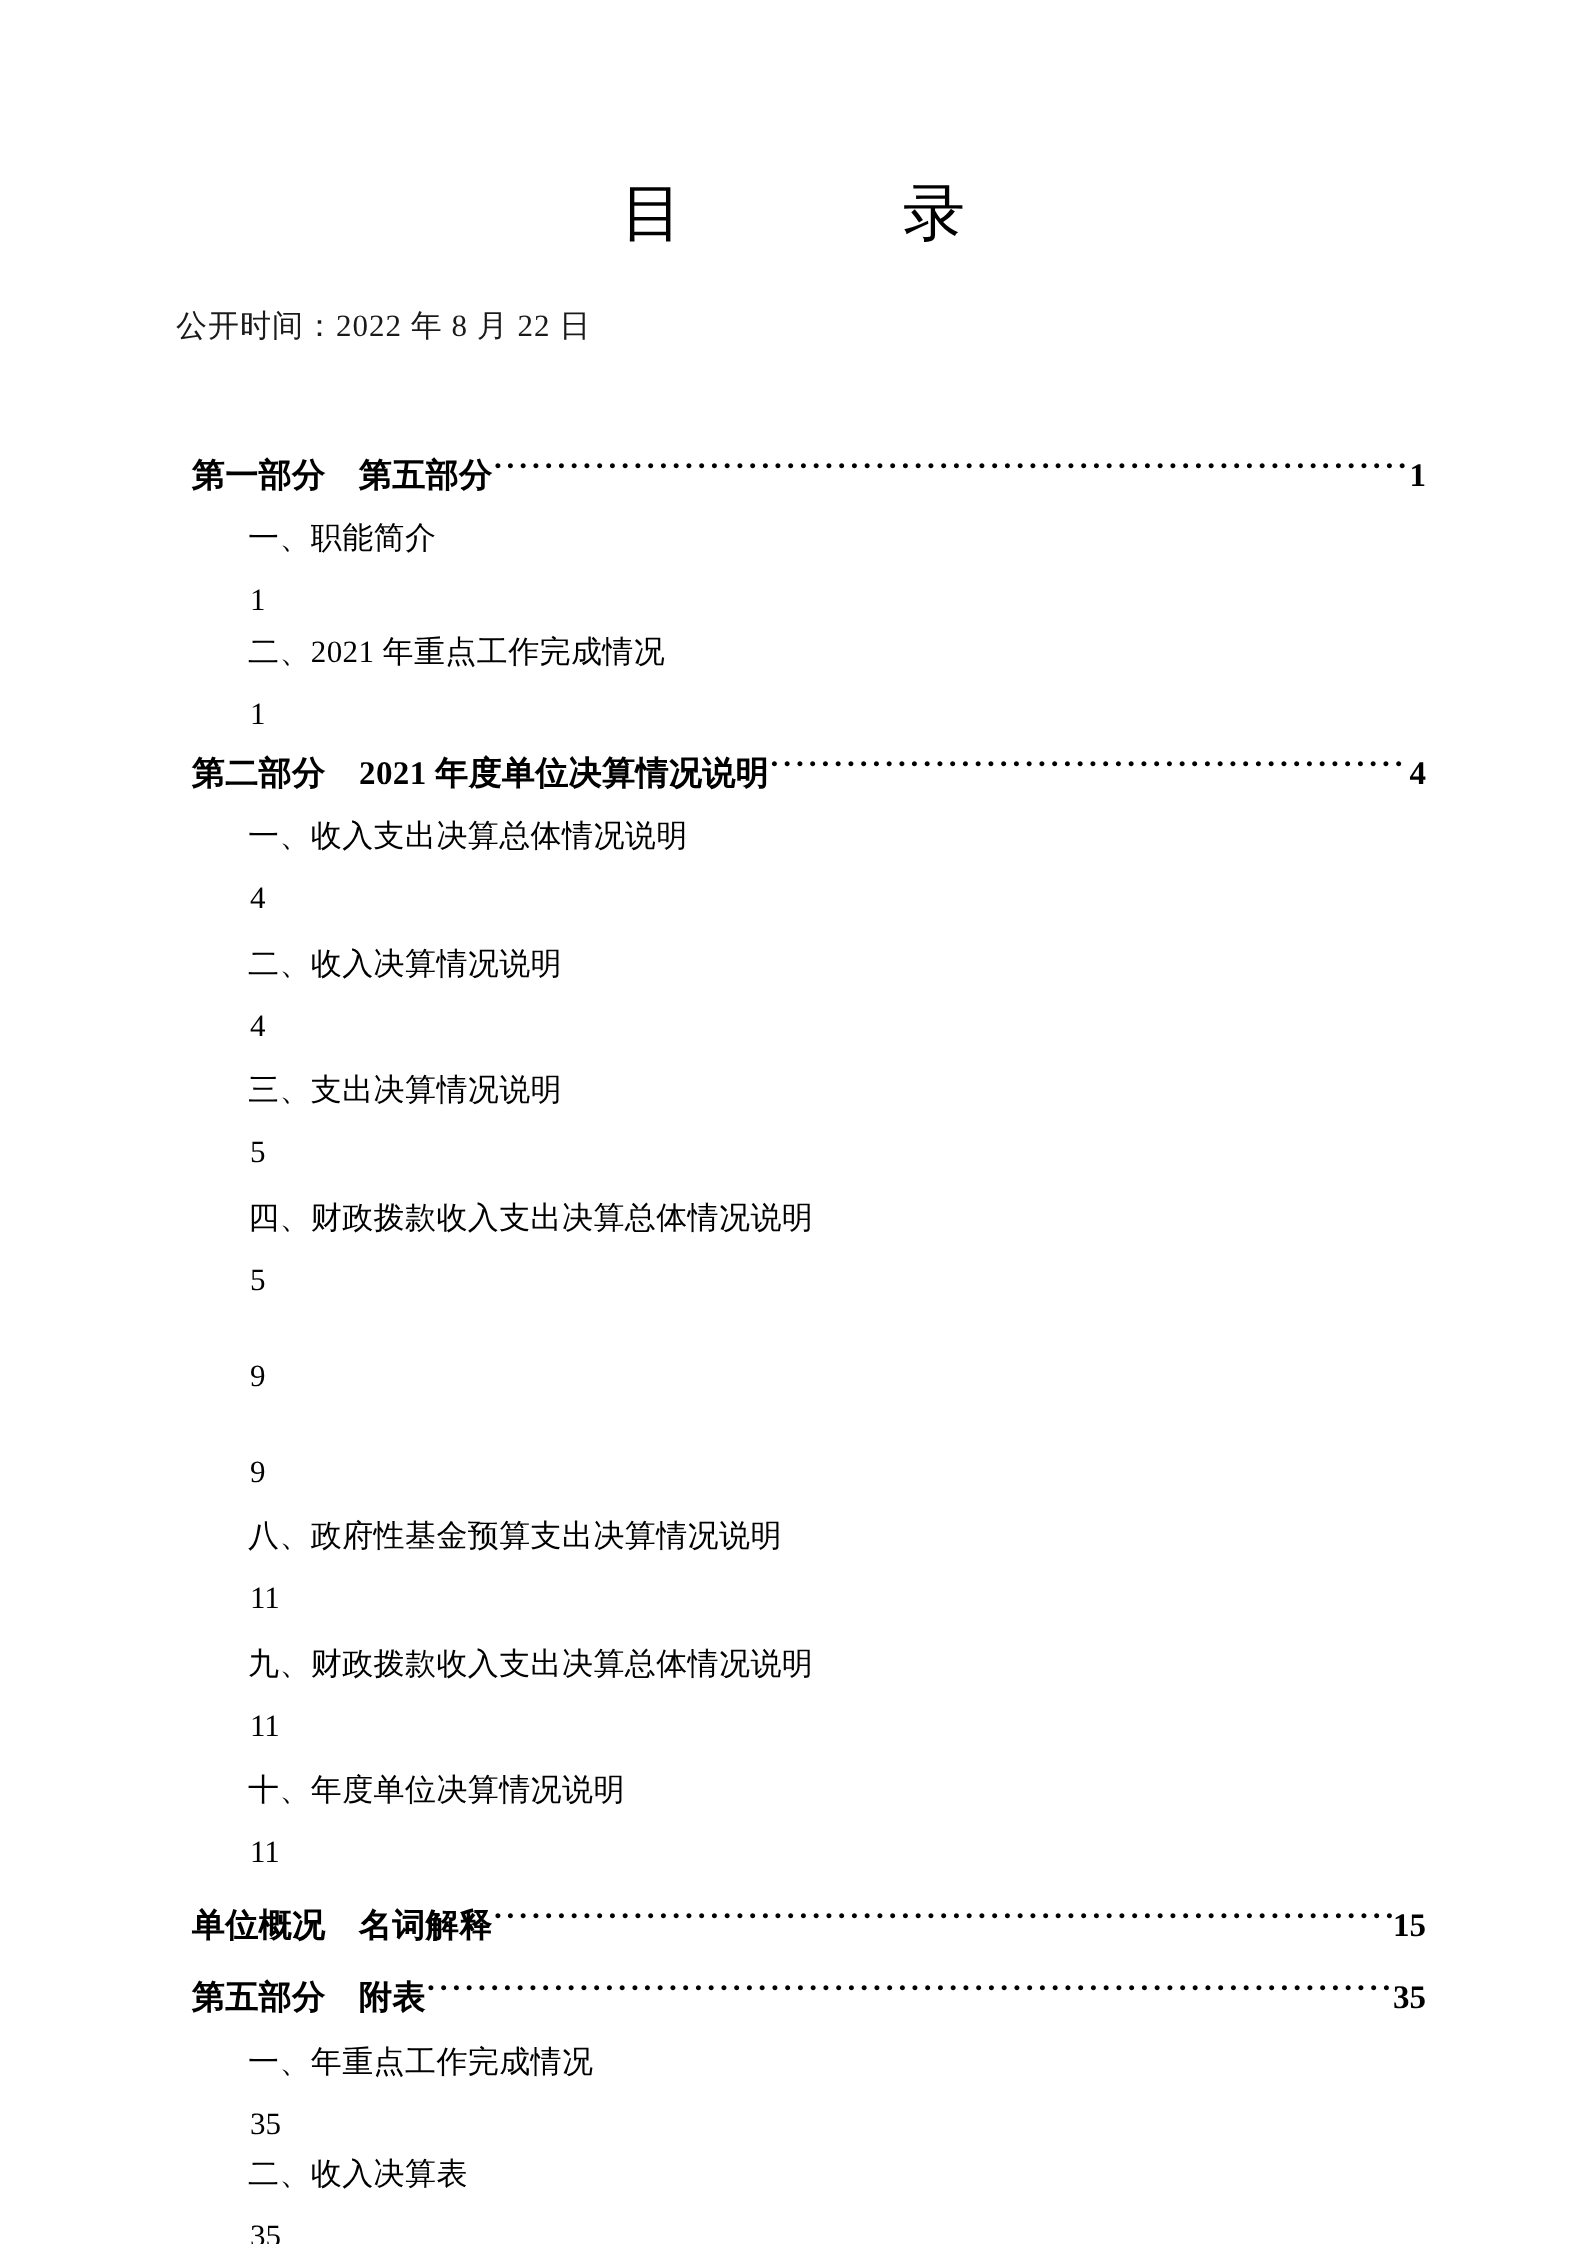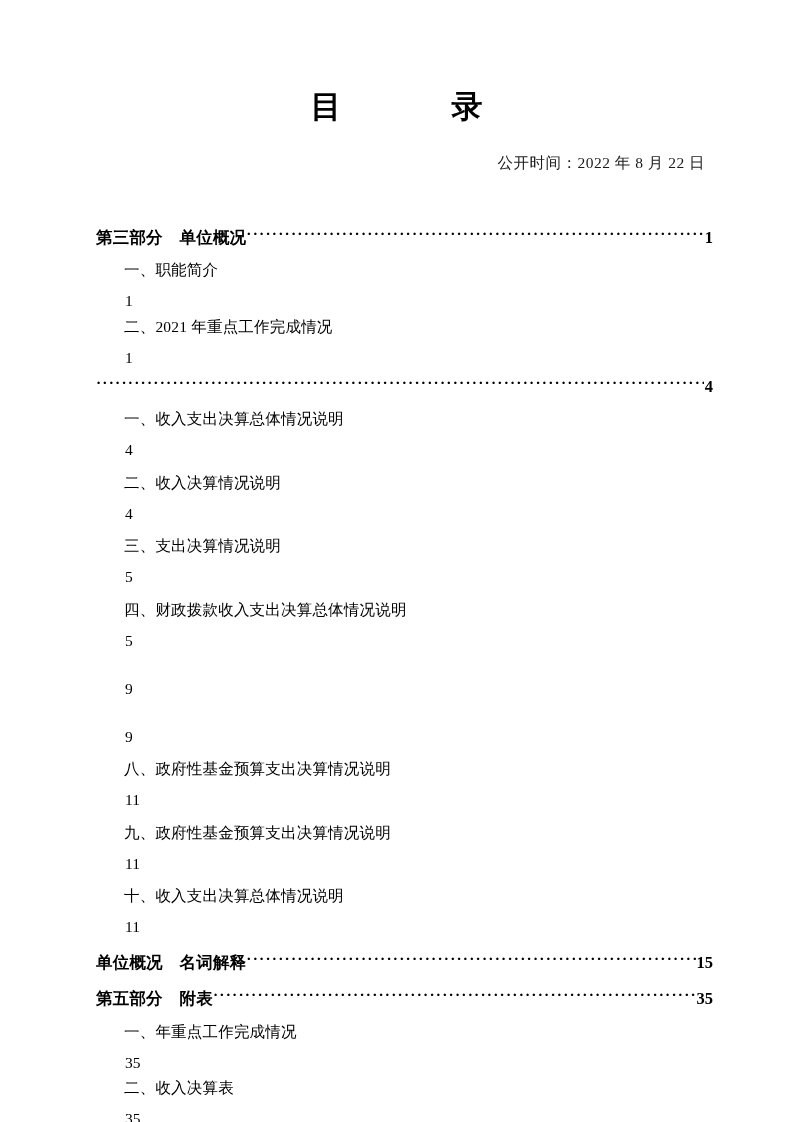--- a/index.html
+++ b/index.html
@@ -17,29 +17,29 @@
   .page {
     position: relative;
     width: 793px;
     height: 1122px;
     box-sizing: border-box;
     padding: 0 88px;
   }
   .doc-title {
     text-align: center;
     font-size: 31px;
-    font-weight: bold;
+    font-weight: normal;
     letter-spacing: 16px;
     margin-top: 88px;
     margin-bottom: 0;
     line-height: 1.2;
     text-indent: 16px;
   }
   .doc-subtitle {
-    text-align: right;
+    text-align: left;
     font-size: 15.5px;
     margin-top: 28px;
     letter-spacing: 0.5px;
     color: #1a1a1a;
   }
   .toc {
     margin-top: 52px;
   }
   .toc-row {
     display: flex;
@@ -97,35 +97,36 @@
   }
 </style>
 </head>
 <body>
 
 <div class="page">
   <h1 class="doc-title">目　　录</h1>
   <div class="doc-subtitle">公开时间：2022 年 8 月 22 日</div>
   <div class="toc" id="toc-container">
       <div class="toc-row level1">
-        <span class="toc-label">第三部分　单位概况</span>
+        <span class="toc-label">第一部分　第五部分</span>
         <span class="toc-dots"></span>
         <span class="toc-page">1</span>
       </div>
       <div class="toc-row level2 tight">
         <span class="toc-label">一、职能简介</span>
         <span class="toc-dots"></span>
         <span class="toc-page">1</span>
       </div>
       <div class="toc-row level2 tight">
         <span class="toc-label">二、2021 年重点工作完成情况</span>
         <span class="toc-dots"></span>
         <span class="toc-page">1</span>
       </div>
       <div class="toc-row level1">
+        <span class="toc-label">第二部分　2021 年度单位决算情况说明</span>
         <span class="toc-dots"></span>
         <span class="toc-page">4</span>
       </div>
       <div class="toc-row level2">
         <span class="toc-label">一、收入支出决算总体情况说明</span>
         <span class="toc-dots"></span>
         <span class="toc-page">4</span>
       </div>
       <div class="toc-row level2">
         <span class="toc-label">二、收入决算情况说明</span>
@@ -149,26 +150,26 @@
       <div class="toc-row level2">
         <span class="toc-dots"></span>
         <span class="toc-page">9</span>
       </div>
       <div class="toc-row level2">
         <span class="toc-label">八、政府性基金预算支出决算情况说明</span>
         <span class="toc-dots"></span>
         <span class="toc-page">11</span>
       </div>
       <div class="toc-row level2">
-        <span class="toc-label">九、政府性基金预算支出决算情况说明</span>
+        <span class="toc-label">九、财政拨款收入支出决算总体情况说明</span>
         <span class="toc-dots"></span>
         <span class="toc-page">11</span>
       </div>
       <div class="toc-row level2">
-        <span class="toc-label">十、收入支出决算总体情况说明</span>
+        <span class="toc-label">十、年度单位决算情况说明</span>
         <span class="toc-dots"></span>
         <span class="toc-page">11</span>
       </div>
       <div class="toc-row level1">
         <span class="toc-label">单位概况　名词解释</span>
         <span class="toc-dots"></span>
         <span class="toc-page">15</span>
       </div>
       <div class="toc-row level1">
         <span class="toc-label">第五部分　附表</span>

